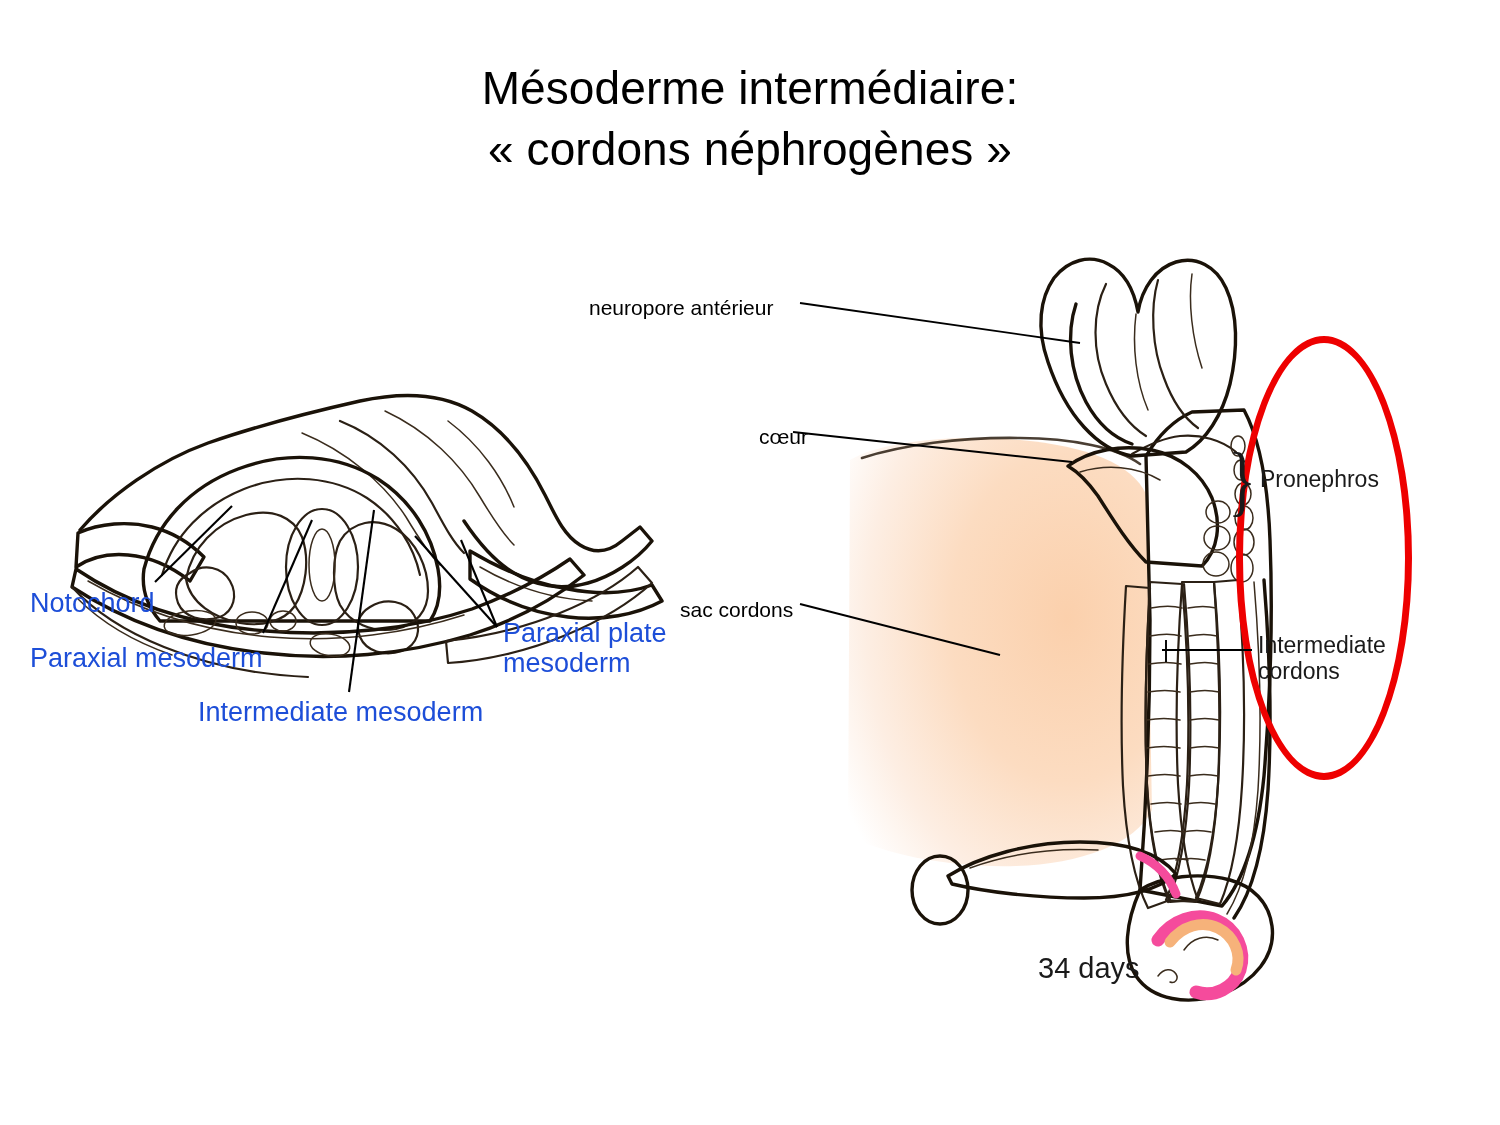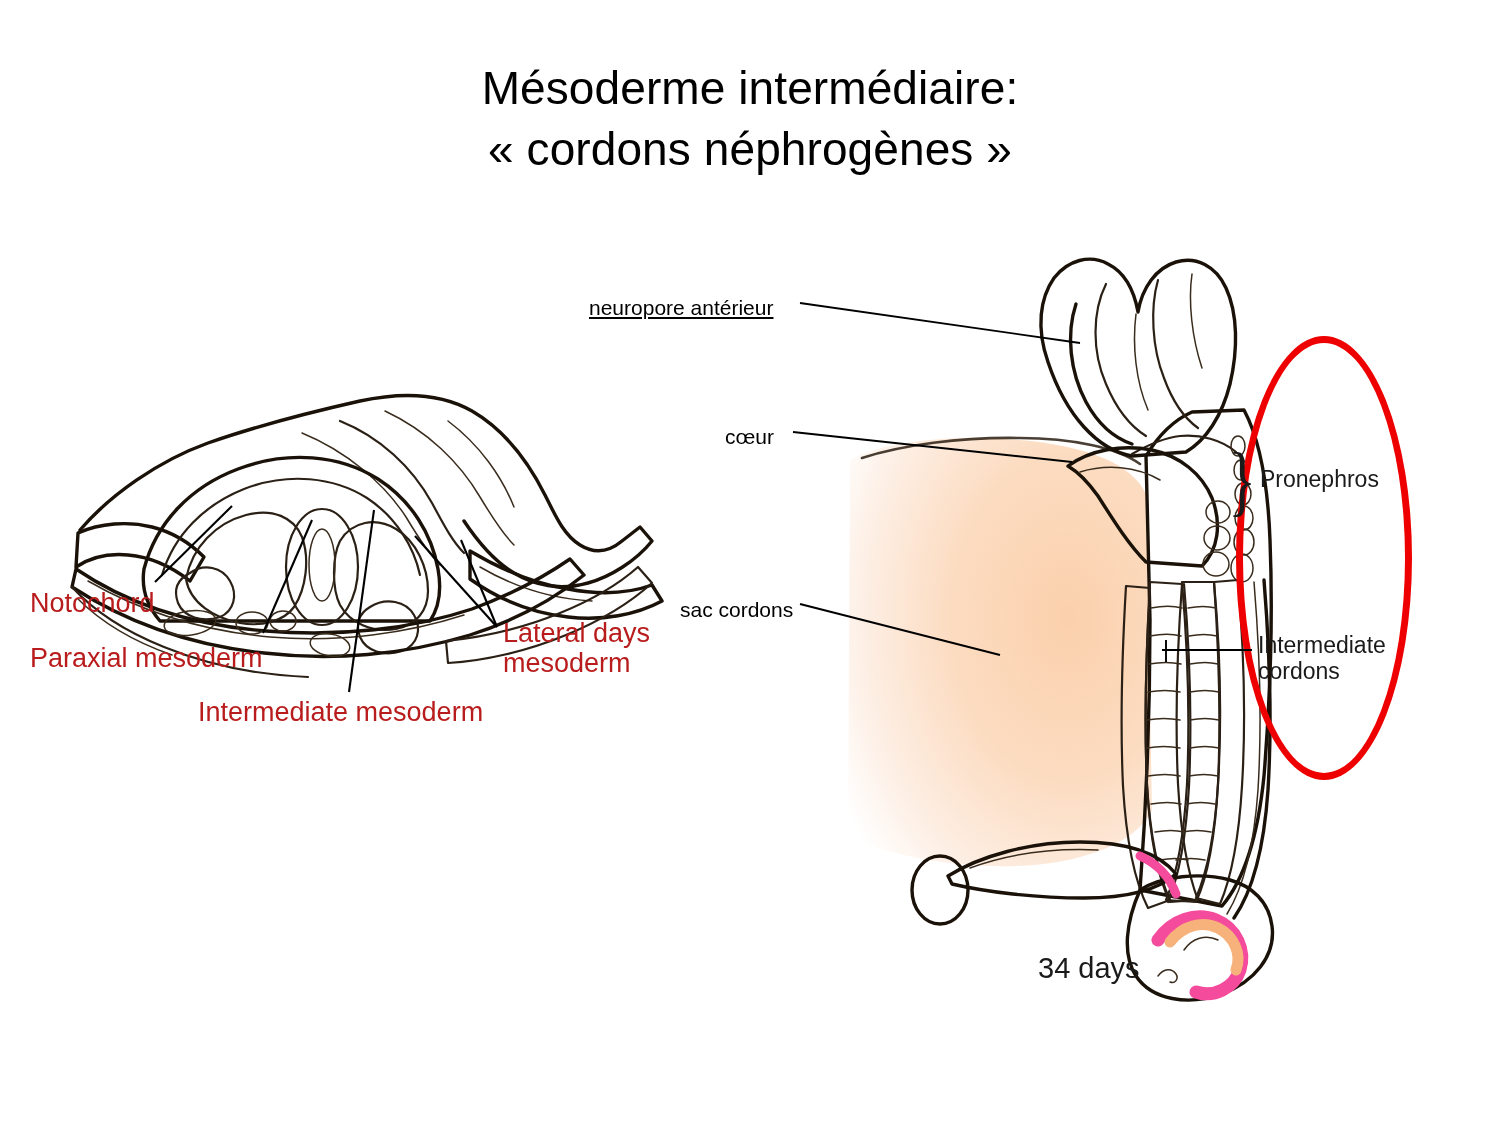--- a/index.html
+++ b/index.html
@@ -39,21 +39,21 @@
     font-size: 21px;
     line-height: 1.18;
     color: #000;
     white-space: nowrap;
   }
   .en-label {
     position: absolute;
     font-family: "Liberation Sans", sans-serif;
     font-size: 27px;
     line-height: 1.12;
-    color: #b91c1c;
+    color: #1d4ed8;
     white-space: pre-line;
   }
   .en-label-sm {
     position: absolute;
     font-family: "Liberation Sans", sans-serif;
     font-size: 23px;
     line-height: 1.15;
     color: #1a1a1a;
     white-space: pre-line;
   }
@@ -326,26 +326,26 @@
   <line class="leader-thin" x1="1252" y1="650" x2="1162" y2="650"></line>
   <line class="leader-thin" x1="1166" y1="640" x2="1166" y2="662"></line>
 </svg>
 
 <div class="en-label" style="left:30px;  top:588px;">Notochord</div>
 
 <div class="en-label" style="left:30px;  top:643px;">Paraxial mesoderm</div>
 
 <div class="en-label" style="left:198px; top:697px;">Intermediate mesoderm</div>
 
-<div class="en-label" style="left:503px; top:618px;">Lateral days
+<div class="en-label" style="left:503px; top:618px;">Paraxial plate
 mesoderm</div>
 
-<div class="fr-label" style="left:589px; top:296px;text-decoration:underline;">neuropore antérieur</div>
-
-<div class="fr-label" style="left:725px; top:425px;">cœur</div>
+<div class="fr-label" style="left:589px; top:296px;">neuropore antérieur</div>
+
+<div class="fr-label" style="left:759px; top:425px;">cœur</div>
 
 <div class="fr-label" style="left:680px; top:598px;">sac cordons</div>
 
 <div id="pronephros-brace">}</div>
 
 <div class="en-label-sm" style="left:1260px; top:466px;">Pronephros</div>
 
 <div class="en-label-sm" style="left:1258px; top:632px;">Intermediate
 cordons</div>
 

